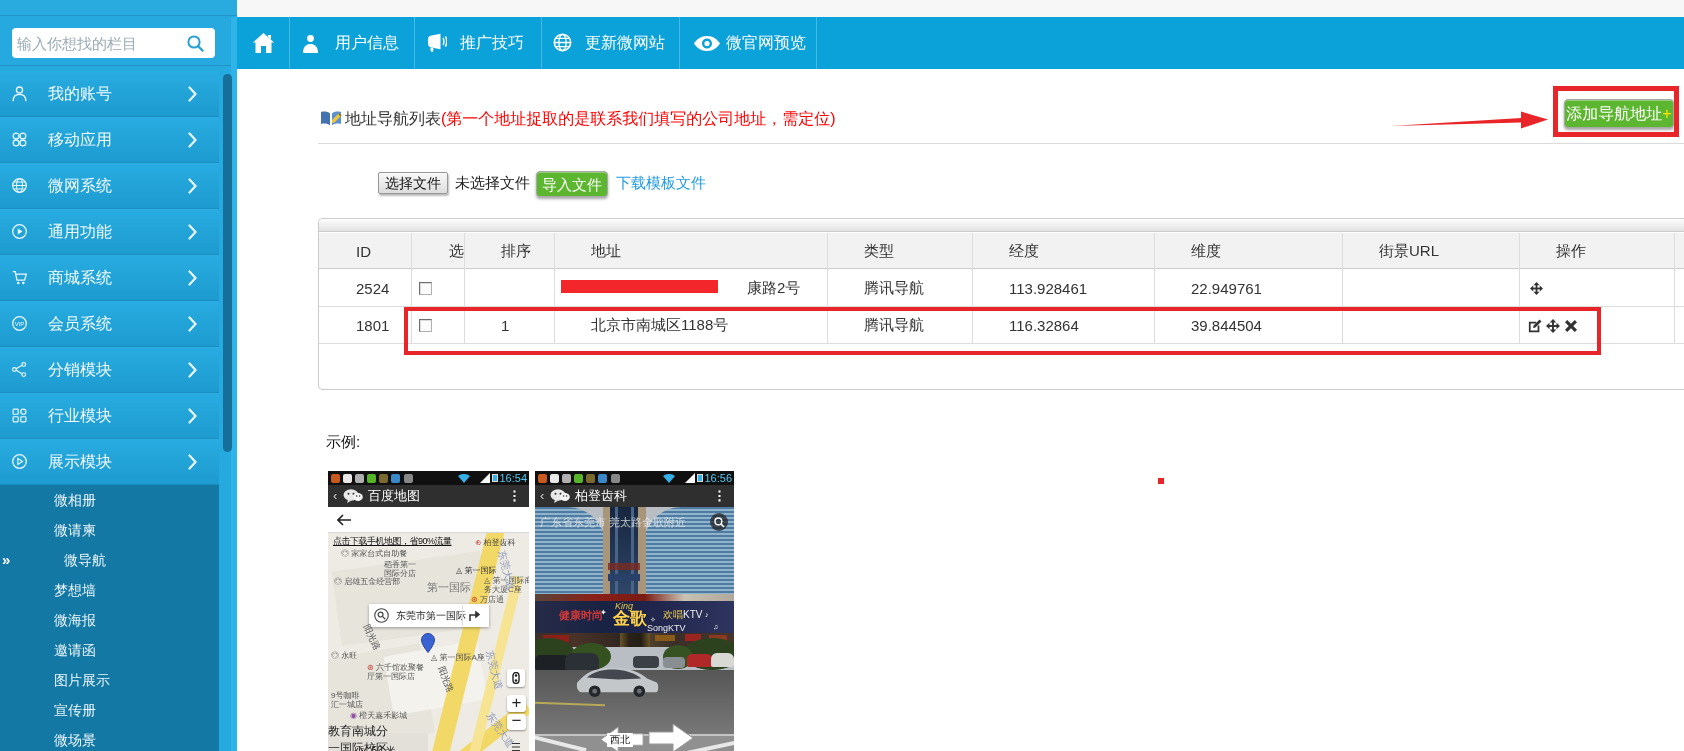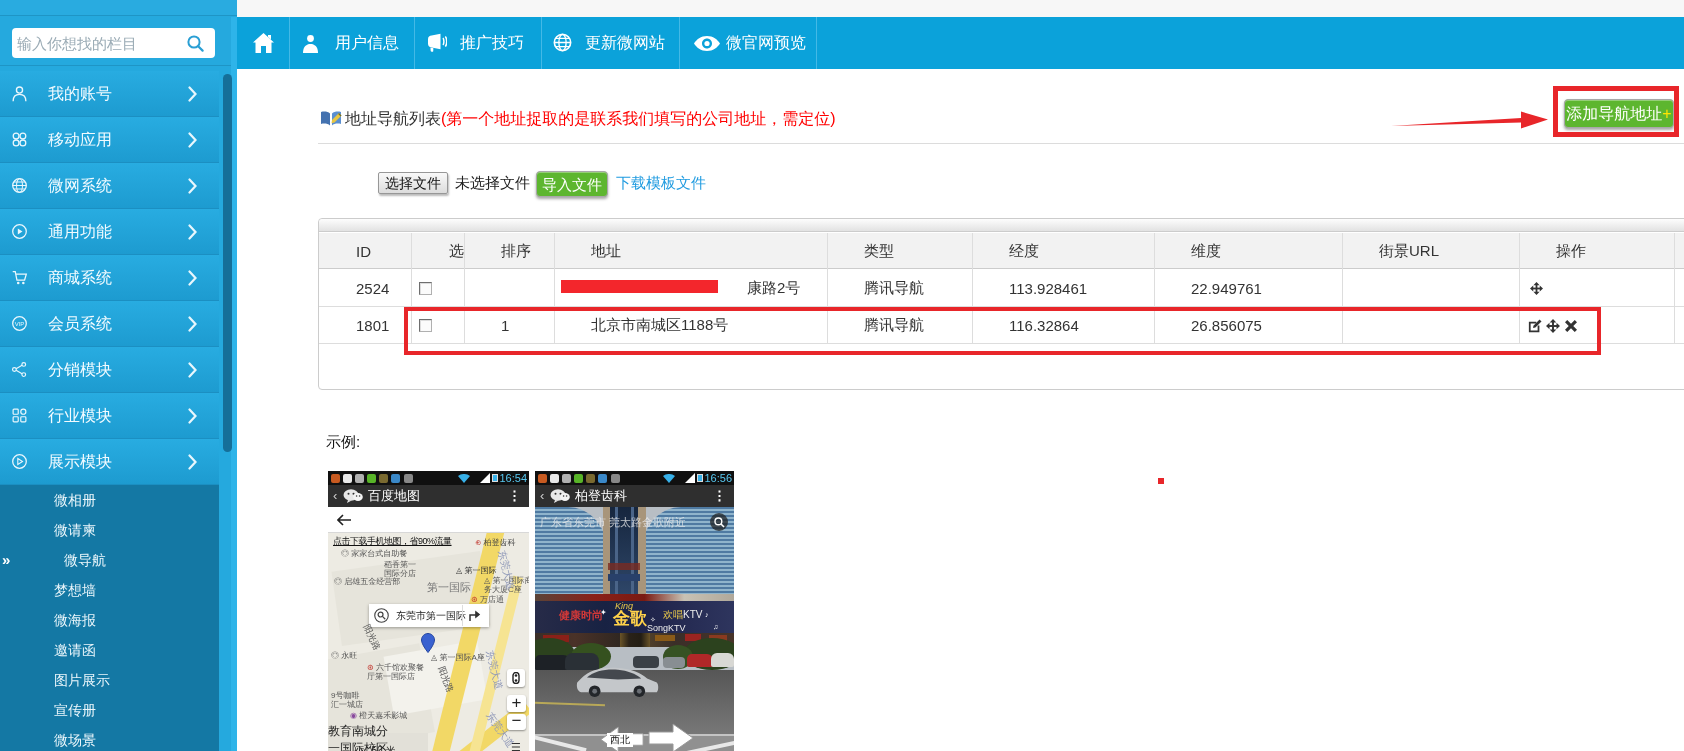--- a/index.html
+++ b/index.html
@@ -277,21 +277,21 @@
             <rect fill="#333" x="3" y="6.9" width="10" height="2.2"></rect>
           </svg>
       </div>
       <div class="trow" style="top:88px;height:37px;">
         <span class="ct" style="left:8px">1801</span>
         <span class="cb" style="left:100px;top:12px"></span>
         <span class="ct" style="left:153px">1</span>
         <span class="ct" style="left:243px">北京市南城区1188号</span>
         <span class="ct" style="left:516px">腾讯导航</span>
         <span class="ct" style="left:661px">116.32864</span>
-        <span class="ct" style="left:843px">26.856075</span>
+        <span class="ct" style="left:843px">39.844504</span>
         <svg style="position:absolute;left:1209px;top:12px" width="14" height="14" viewBox="0 0 16 16">
             <path fill="#333" d="M1 3 H9.5 V5 H3 V13 H11 V7.5 H13 V15 H1 Z"></path>
             <path fill="#333" d="M6.2 7.6 L13.2 0.6 L15.4 2.8 L8.4 9.8 L5.8 10.2 Z"></path>
           </svg>
         <svg style="position:absolute;left:1227px;top:12px" width="14" height="14" viewBox="0 0 16 16">
             <path fill="#333" d="M8 0 L11.8 4 H4.2 Z M8 16 L4.2 12 H11.8 Z M0 8 L4 4.2 V11.8 Z M16 8 L12 11.8 V4.2 Z"></path>
             <rect fill="#333" x="6.9" y="3" width="2.2" height="10"></rect>
             <rect fill="#333" x="3" y="6.9" width="10" height="2.2"></rect>
           </svg>
         <svg style="position:absolute;left:1246px;top:13px" width="12" height="12" viewBox="0 0 16 16">

